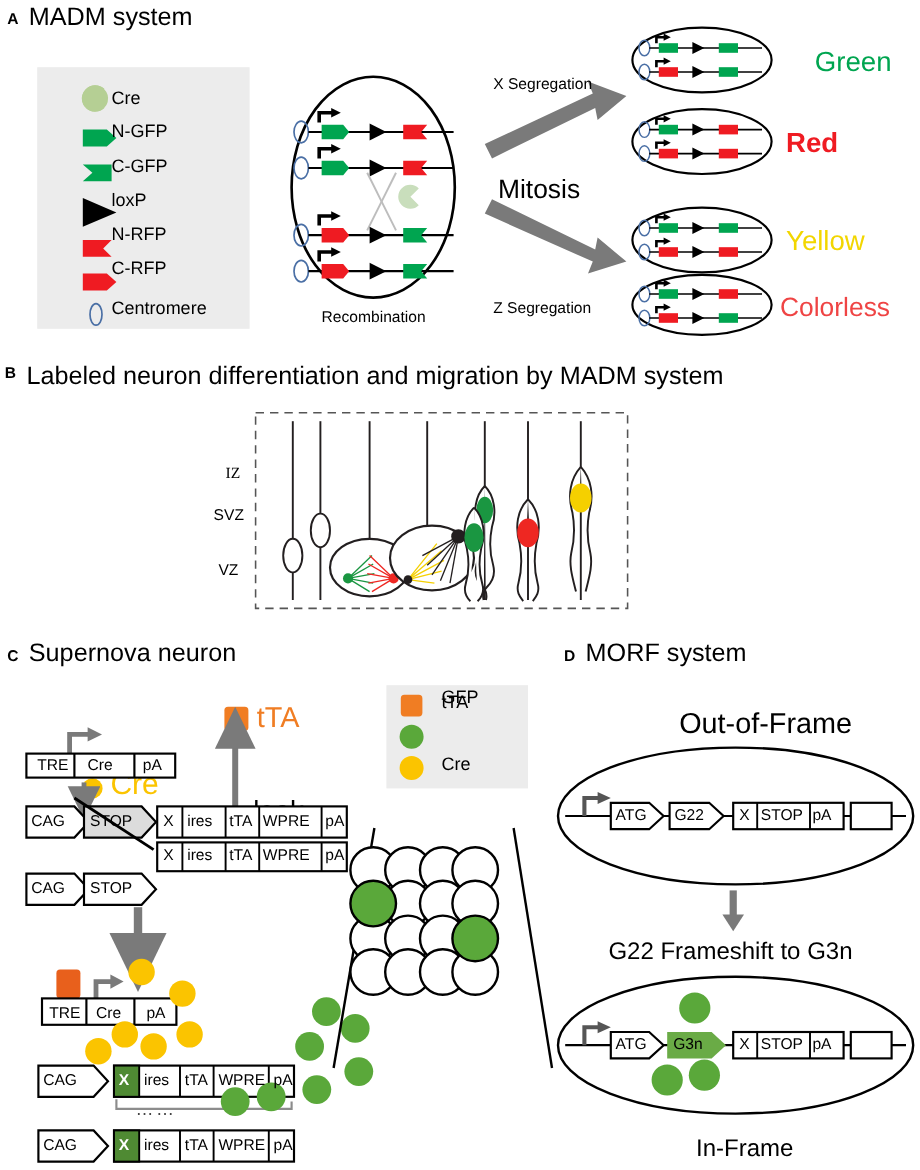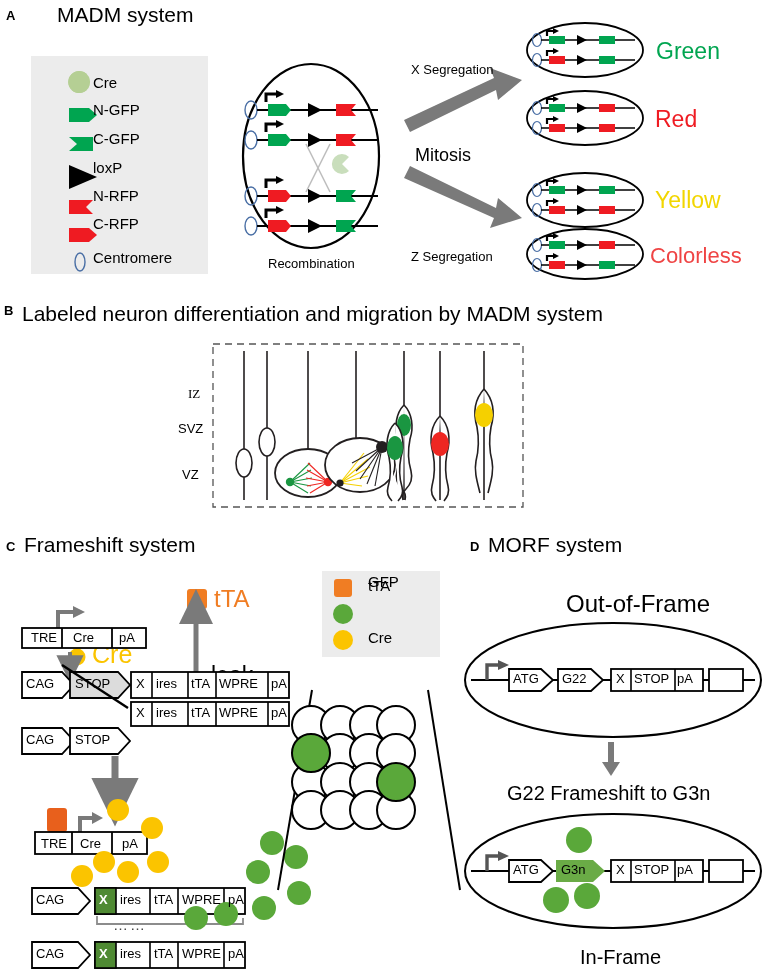--- a/index.html
+++ b/index.html
@@ -11,21 +11,21 @@
   .legendbox{background:#ececec;}
   .leg-label{font-size:15px;}
   .sm{font-size:13px;}
   .md{font-size:15px;}
   svg{display:block;overflow:visible;}
 </style>
 </head>
 <body>
 
 <div class="abs panel-letter" style="left:6px;top:8px;">A</div>
-<div class="abs panel-title" style="left:24px;top:3px;margin-left:33px;">MADM system</div>
+<div class="abs panel-title" style="left:24px;top:3px;">MADM system</div>
 
 <div class="abs legendbox" style="left:31px;top:56px;width:177px;height:218px;">
   <svg width="177" height="218" viewBox="0 0 177 218">
 
     <g transform="translate(48,26)">
       <path d="M0,0 m0,-11 a11,11 0 1,1 -0.3,0 L0,0 Z" fill="#b5cf94" transform="rotate(-135)"></path>
       <path d="M 8,-8 A 11,11 0 1 0 8,8 L 0,0 Z" fill="#b5cf94"></path>
     </g>
 
     <g>
@@ -121,21 +121,21 @@
   <svg width="130" height="180" viewBox="0 0 130 180">
     <g>
       <path d="M6,60 L96,18 L92,8 L124,20 L100,40 L98,30 L12,72 Z" fill="#7a7a7a"></path>
     </g>
     <g>
       <path d="M6,118 L96,158 L92,168 L124,158 L100,138 L98,148 L12,106 Z" fill="#7a7a7a"></path>
     </g>
   </svg>
 </div>
 <div class="abs sm" style="left:411px;top:62px;">X Segregation</div>
-<div class="abs" style="left:415px;top:145px;font-size:18px;">Mitosis</div>
+<div class="abs" style="left:415px;top:145px;font-size:22px;">Mitosis</div>
 <div class="abs sm" style="left:411px;top:233px;margin-top:16px;">Z Segregation</div>
 
 <div class="abs" style="left:525px;top:20px;">
   <svg width="135" height="262" viewBox="0 0 135 262">
 
     <g>
       <ellipse cx="60" cy="30" rx="58" ry="27" fill="#fff" stroke="#000" stroke-width="1.8"></ellipse>
       <ellipse cx="12" cy="20" rx="4.5" ry="6.5" fill="none" stroke="#4a6fa5" stroke-width="1.2"></ellipse>
       <line x1="16" y1="20" x2="110" y2="20" stroke="#000" stroke-width="1.4"></line>
       <path d="M22,16 V11 H30" fill="none" stroke="#000" stroke-width="2.2"></path>
@@ -200,22 +200,22 @@
       <ellipse cx="12" cy="245" rx="4.5" ry="6.5" fill="none" stroke="#4a6fa5" stroke-width="1.2"></ellipse>
       <line x1="16" y1="245" x2="110" y2="245" stroke="#000" stroke-width="1.4"></line>
       <path d="M22,241 V236 H30" fill="none" stroke="#000" stroke-width="2.2"></path>
       <path d="M28,233 L34,236 L28,239 Z" fill="#000"></path>
       <rect x="24" y="241" width="16" height="8" fill="#ef1b22"></rect>
       <path d="M52,240 L62,245 L52,250 Z" fill="#000"></path>
       <rect x="74" y="241" width="16" height="8" fill="#00a550"></rect>
     </g>
   </svg>
 </div>
-<div class="abs" style="left:656px;top:38px;font-size:23px;color:#00a550;">Green</div>
-<div class="abs" style="left:655px;top:106px;font-size:23px;color:#ef1b22;">Red</div>
+<div class="abs" style="left:679px;top:38px;font-size:23px;color:#00a550;">Green</div>
+<div class="abs" style="left:655px;top:106px;font-size:23px;color:#ef1b22;font-weight:bold;">Red</div>
 <div class="abs" style="left:655px;top:187px;font-size:23px;color:#f2d600;">Yellow</div>
 <div class="abs" style="left:650px;top:243px;font-size:22px;color:#ef4444;">Colorless</div>
 
 <div class="abs panel-letter" style="left:4px;top:303px;">B</div>
 <div class="abs panel-title" style="left:22px;top:302px;white-space:nowrap;">Labeled  neuron differentiation and migration by MADM system</div>
 
 <div class="abs sm" style="left:188px;top:386px;font-family:Liberation Serif, serif;">IZ</div>
 <div class="abs sm" style="left:178px;top:421px;">SVZ</div>
 <div class="abs sm" style="left:182px;top:467px;">VZ</div>
 
@@ -300,21 +300,21 @@
     <g>
       <path d="M272,46 C281,56 283,70 279,84 C277,95 277,106 280,118
                C282,128 279,138 276,150 M272,46 C263,56 261,70 265,84
                C267,95 267,106 264,118 C262,128 265,138 268,150" fill="#fff" stroke="#231f20" stroke-width="1.6"></path>
       <ellipse cx="272" cy="72" rx="9" ry="12" fill="#f5d000"></ellipse>
     </g>
   </svg>
 </div>
 
 <div class="abs panel-letter" style="left:6px;top:539px;">C</div>
-<div class="abs panel-title" style="left:24px;top:533px;">Frameshift system</div>
+<div class="abs panel-title" style="left:24px;top:533px;">Supernova neuron</div>
 
 <div class="abs legendbox" style="left:322px;top:571px;width:118px;height:86px;">
   <svg width="118" height="86" viewBox="0 0 118 86">
     <rect x="12" y="8" width="18" height="18" rx="3" fill="#f07d23"></rect>
     <circle cx="21" cy="43" r="10" fill="#5aa83a"></circle>
     <circle cx="21" cy="69" r="10" fill="#fbc400"></circle>
   </svg>
 </div>
 <div class="abs md" style="left:368px;top:577px;">tTA</div>
 <div class="abs md" style="left:368px;top:573px;">GFP</div>

